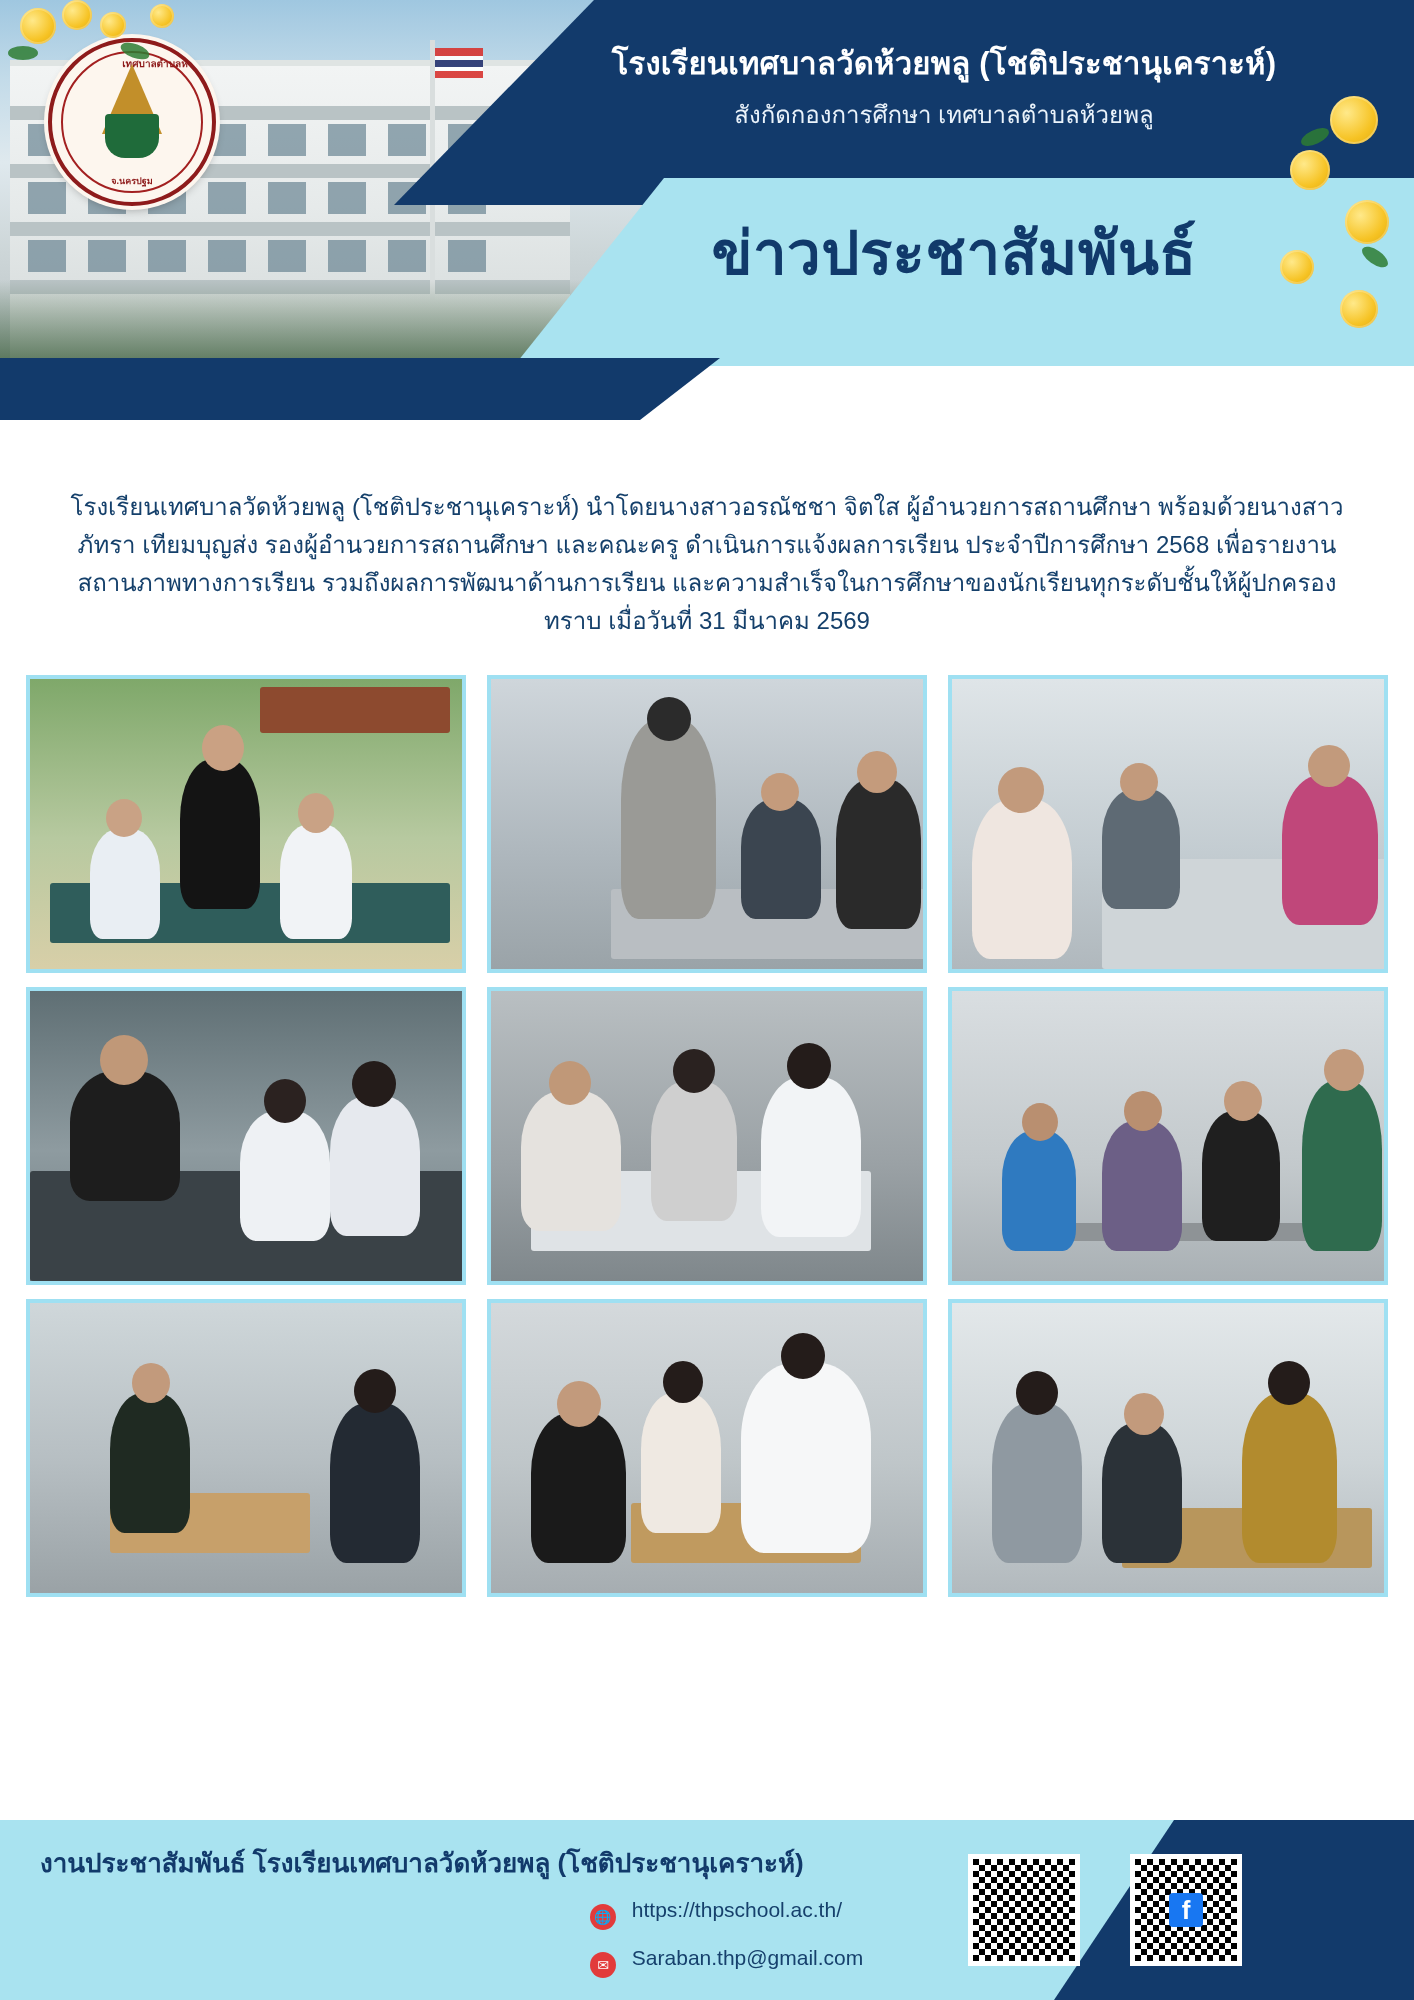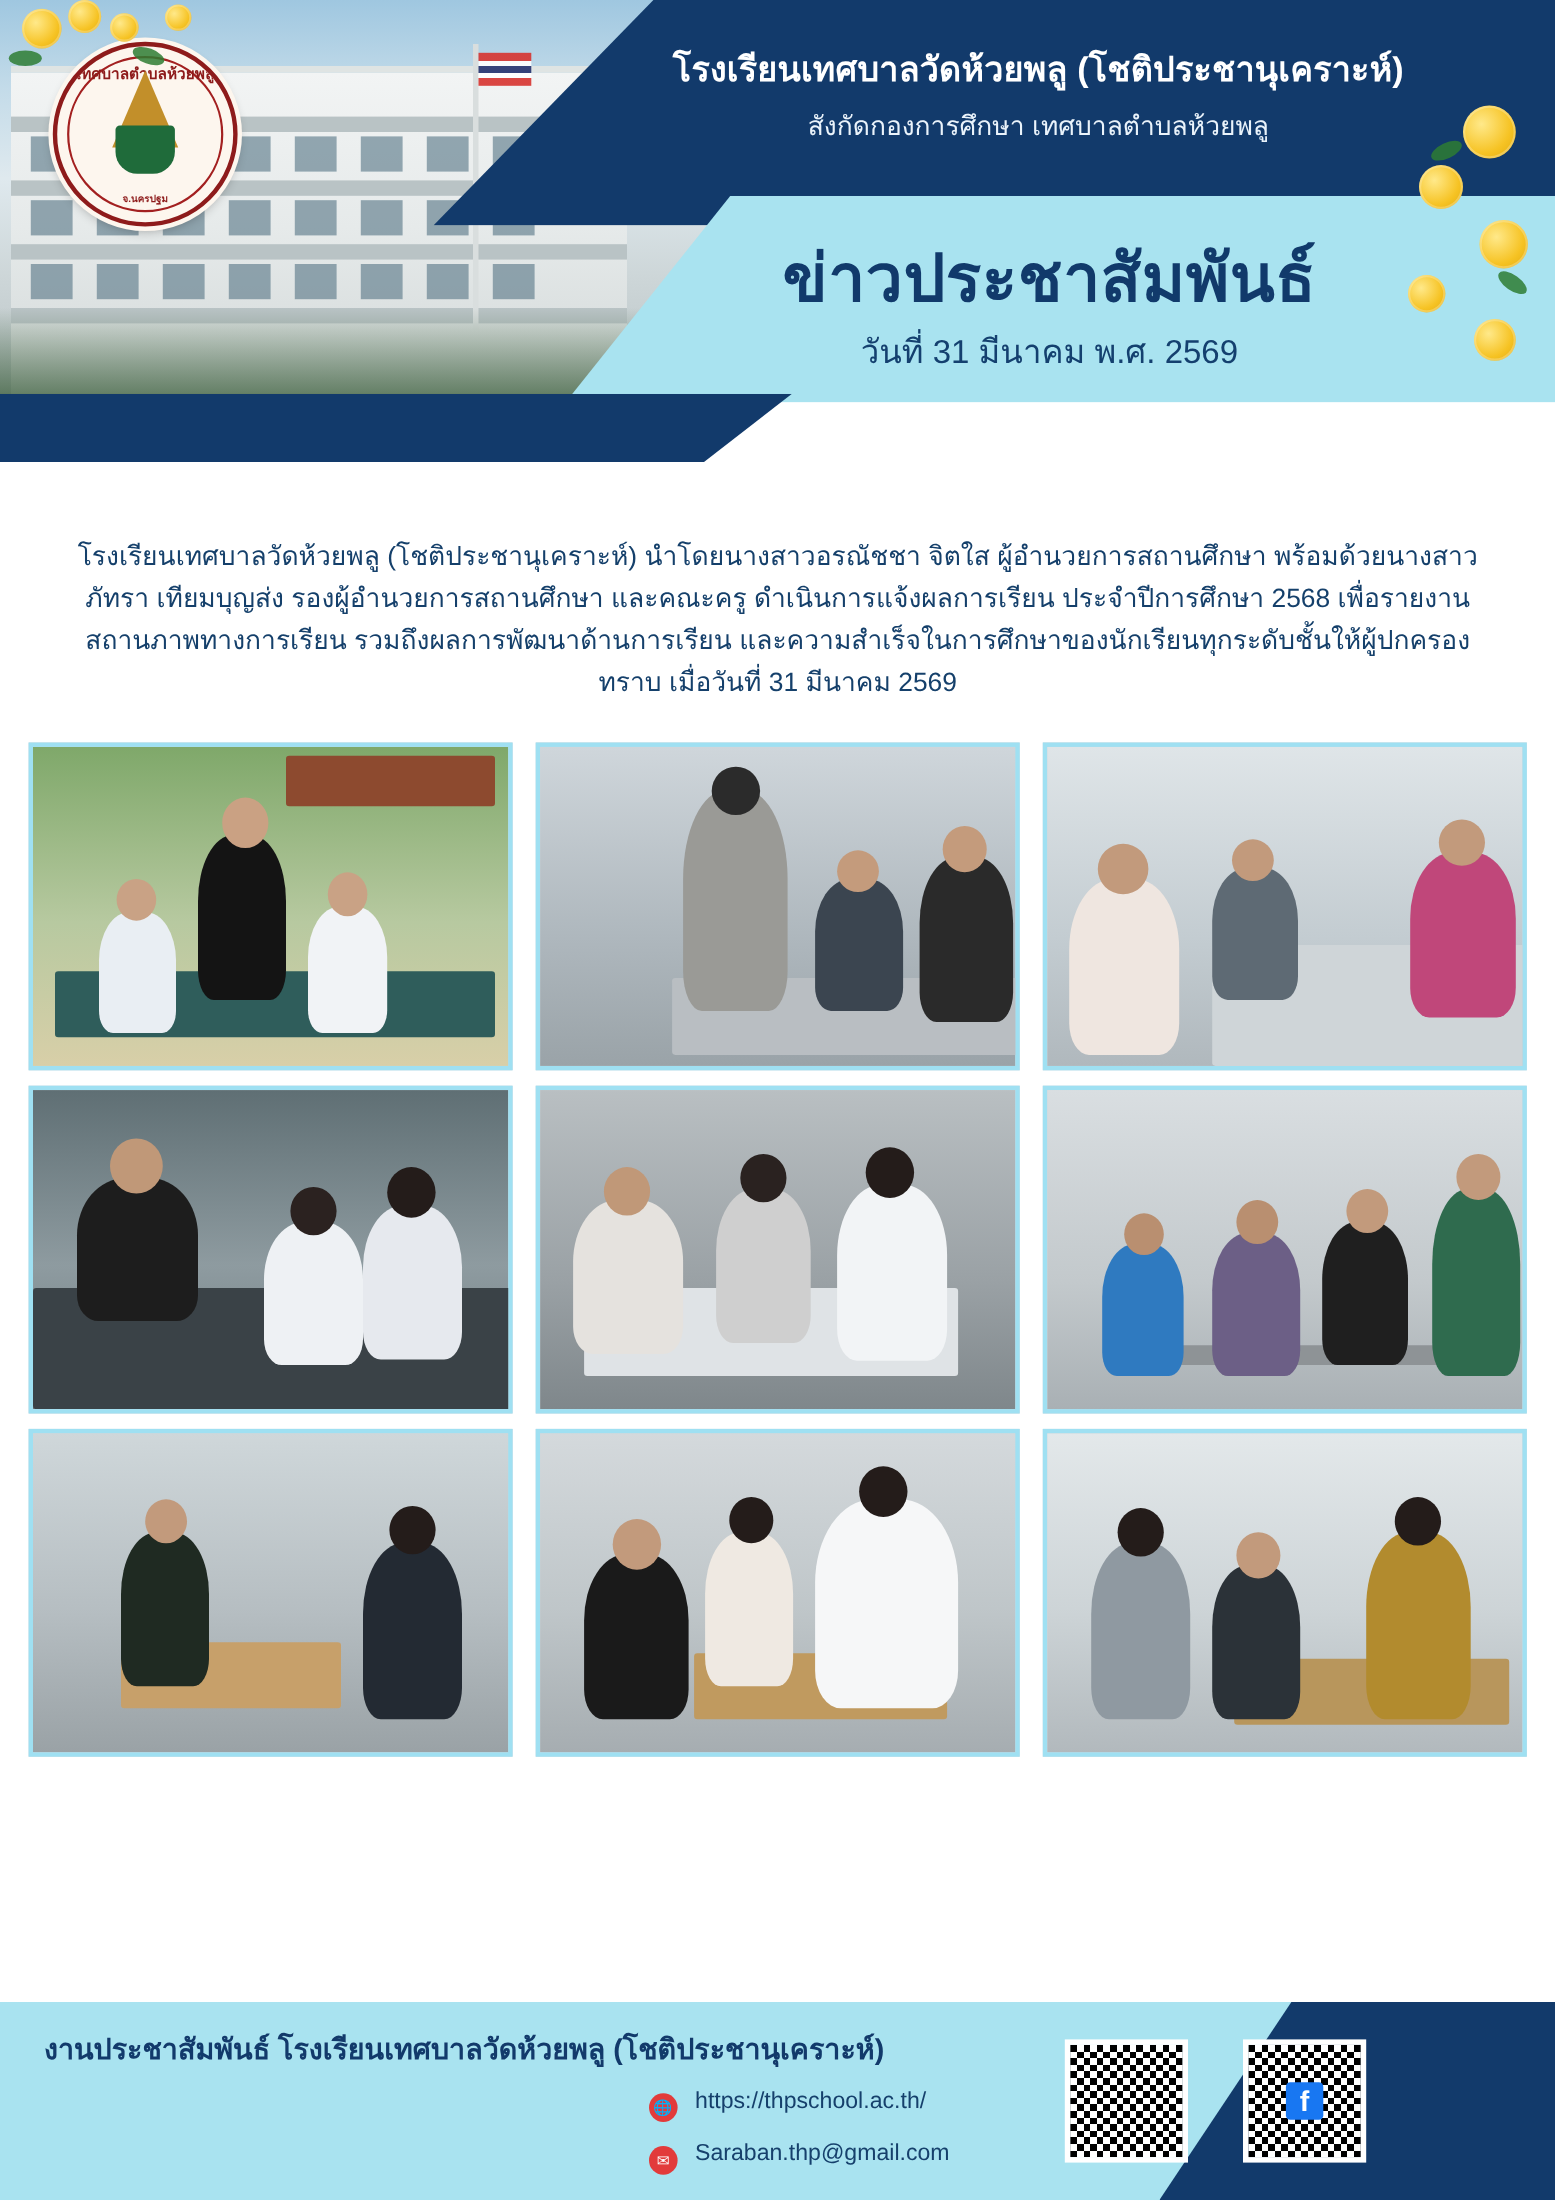--- a/index.html
+++ b/index.html
@@ -174,21 +174,21 @@
   }
   .logo-emblem2 {
     position: absolute; left: 50%; top: 72px;
     transform: translateX(-50%);
     width: 54px; height: 44px;
     background: #1f6b3a;
     border-radius: 4px 4px 20px 20px;
   }
   .logo-top-text {
     position: absolute; left: 0; top: 14px; width: 100%;
-    text-align: center; font-size: 14px; color: #8e1b1b; font-weight: bold;
+    text-align: right; font-size: 10px; color: #8e1b1b; font-weight: bold;
   }
   .logo-bot-text {
     position: absolute; left: 0; bottom: 14px; width: 100%;
     text-align: center; font-size: 9px; color: #8e1b1b; font-weight: bold;
   }
 
   
   .flower {
     position: absolute;
     width: 36px; height: 36px;
@@ -338,21 +338,20 @@
       <div class="flag"></div>
       <div class="trees"></div>
     </div>
 
     <div class="header-band"></div>
     <div class="title-band"></div>
 
     <div class="school-name">โรงเรียนเทศบาลวัดห้วยพลู (โชติประชานุเคราะห์)</div>
     <div class="school-sub">สังกัดกองการศึกษา    เทศบาลตำบลห้วยพลู</div>
     <div class="title-main">ข่าวประชาสัมพันธ์</div>
-    <div class="title-date">วันที่ 31 มีนาคม  พ.ศ. 2569</div>
 
     <div class="issue-bar"></div>
 
     <div class="logo">
       <div class="logo-ring"></div>
       <div class="logo-top-text">เทศบาลตำบลห้วยพลู</div>
       <div class="logo-emblem"></div>
       <div class="logo-emblem2"></div>
       <div class="logo-bot-text">จ.นครปฐม</div>
     </div>

